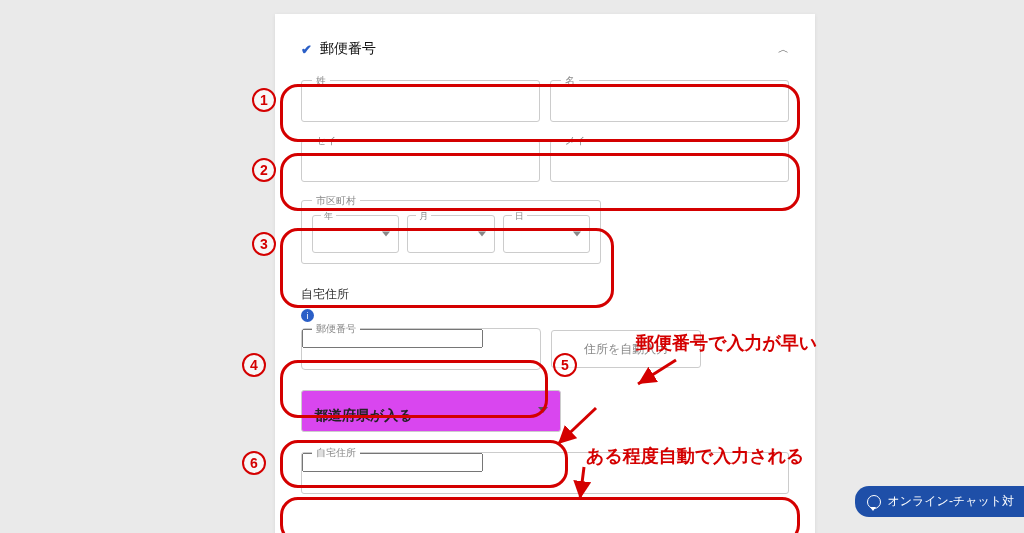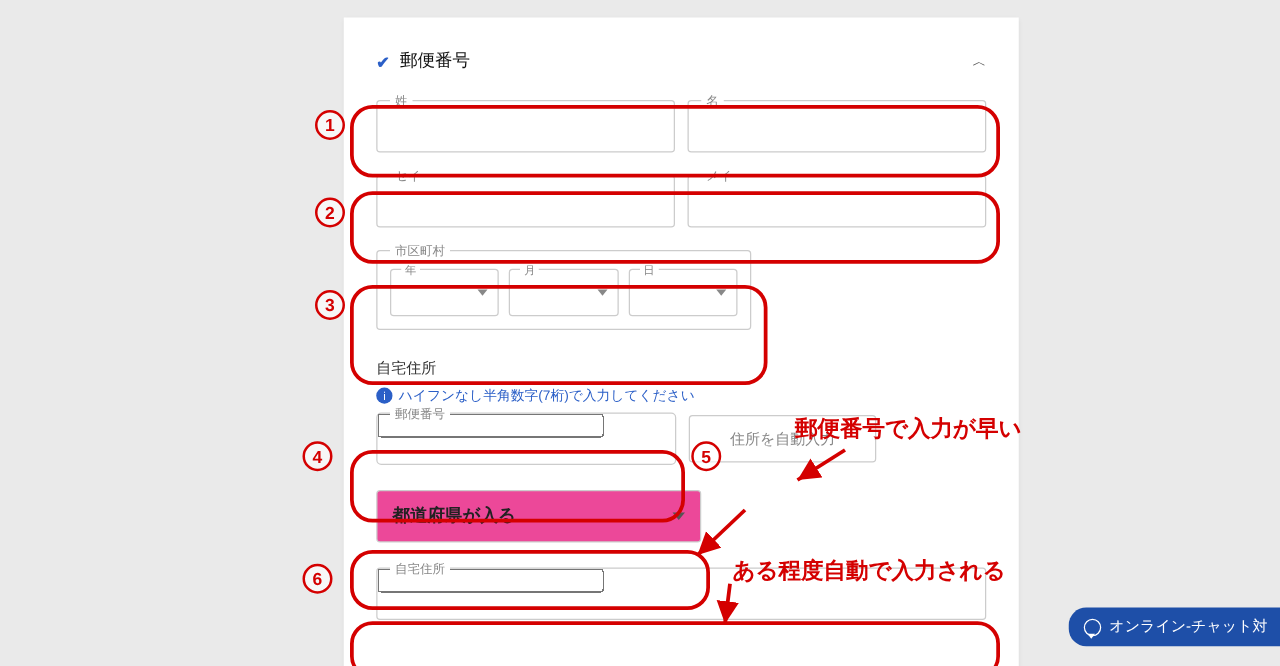--- a/index.html
+++ b/index.html
@@ -122,23 +122,23 @@
   background: #fff;
   color: #888;
   padding: 0 32px;
   font-size: 12px;
   display: inline-flex; align-items: center;
   margin-top: 2px;
 }
 .pref-select {
   width: 260px; height: 42px;
   border: 1px solid #ccc; border-radius: 3px;
-  background: #ec4899;
-  display: flex; align-items: center; justify-content: space-between;
-  padding: 3px 12px;
+  background: #d946ef;
+  display: flex; justify-content: space-between;
+  padding: 16px 12px;
   font-size: 14px; font-weight: bold; color: #222;
   margin-bottom: 20px;
 }
 .pref-select .tri {
   width: 0; height: 0;
   border-left: 5px solid transparent;
   border-right: 5px solid transparent;
   border-top: 6px solid #555;
 }
 .city-field {
@@ -249,21 +249,20 @@
     </div>
     <div class="mini">
       <span class="mini-label">日</span>
       <span class="tri"></span>
     </div>
   </div>
 
   <div class="subheading">自宅住所</div>
   <div class="hint">
     <span class="info">i</span>
-    <span>ハイフンなし半角数字(7桁)で入力してください</span>
   </div>
   <div class="postal-row">
     <div class="postal-field">
       <span class="field-label">郵便番号</span>
       <input type="text" style="">
     </div>
     <button class="auto-btn">住所を自動入力</button>
   </div>
 
   <div class="pref-select">

